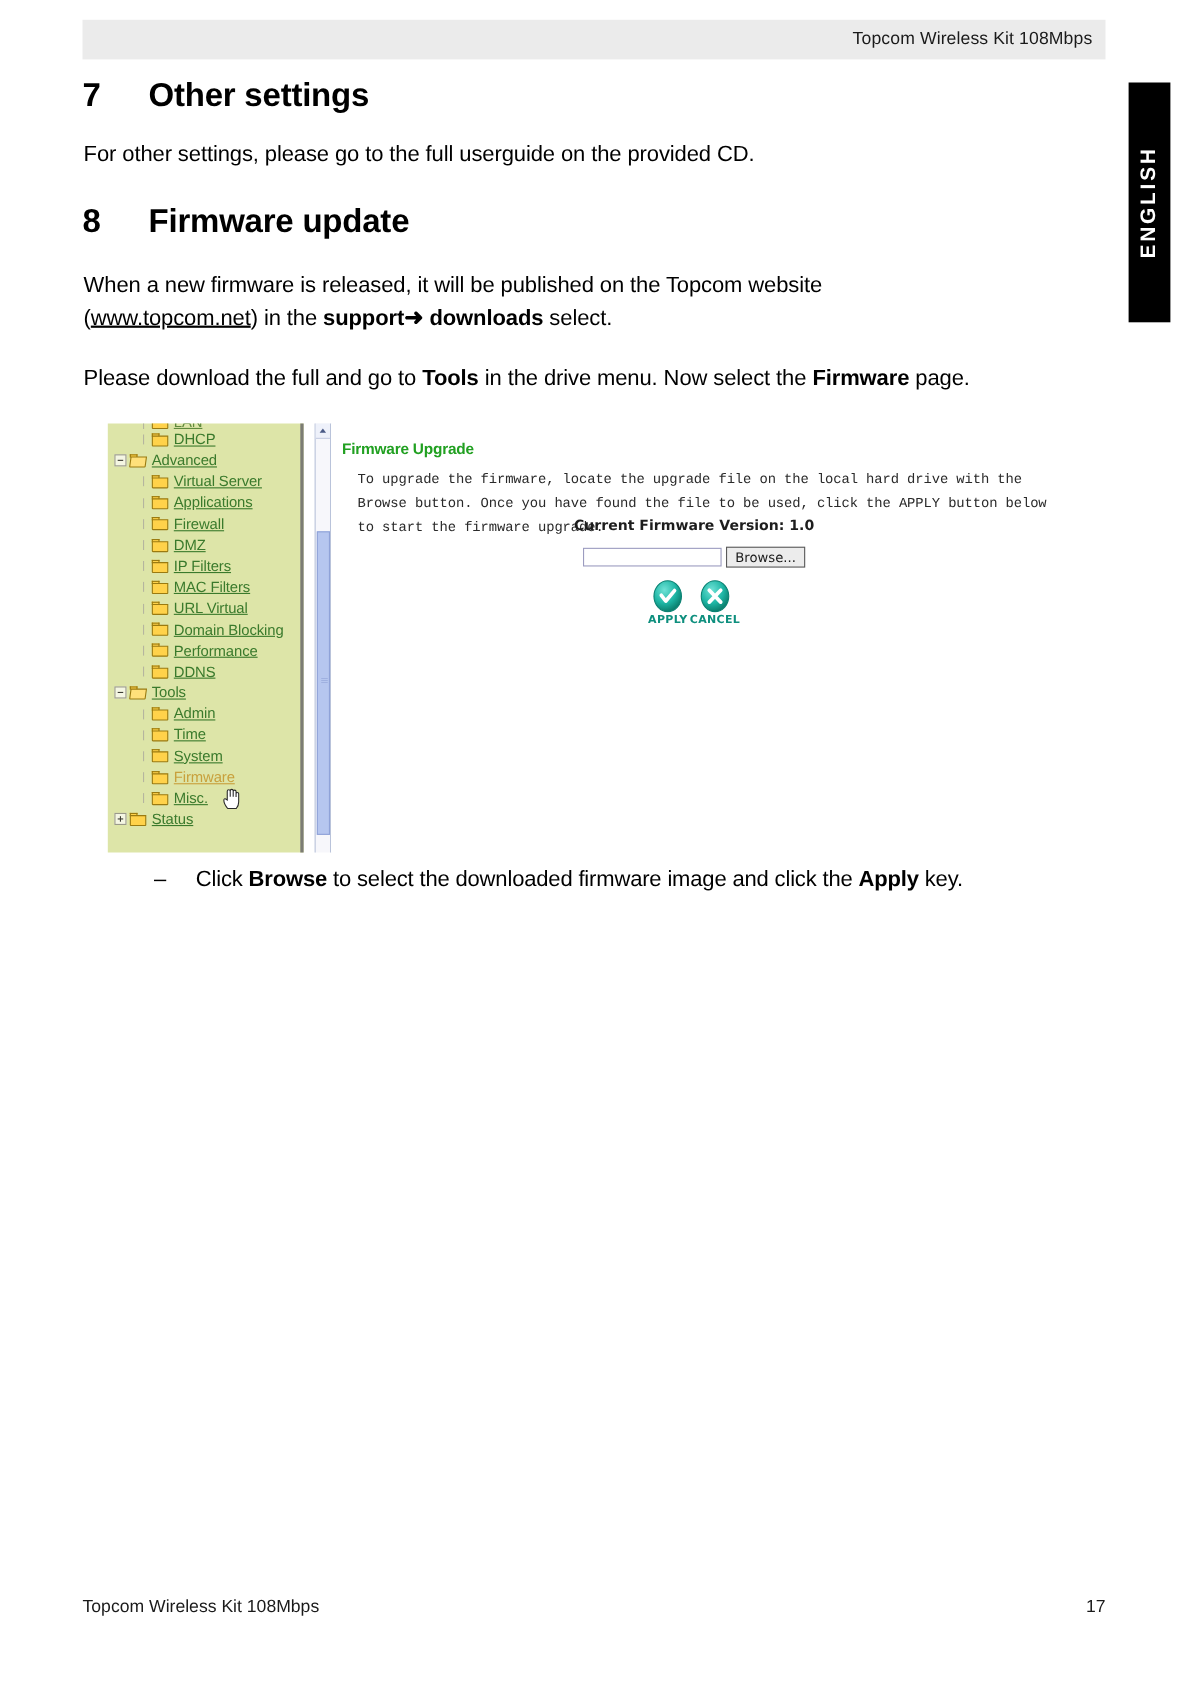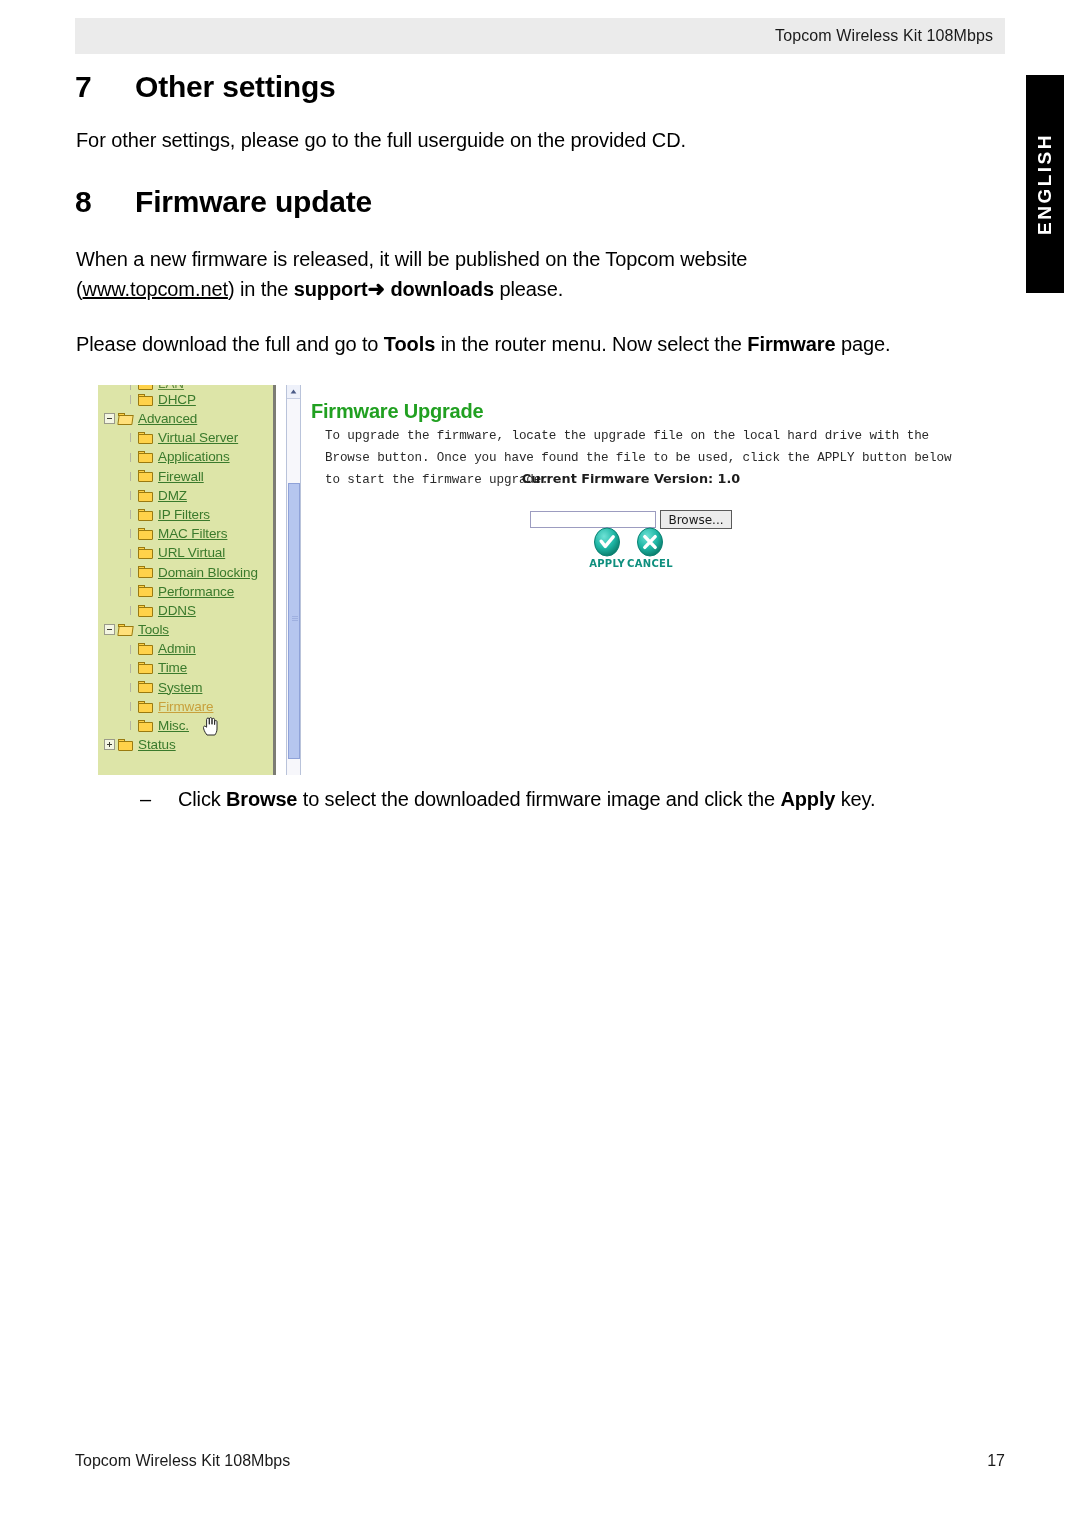--- a/index.html
+++ b/index.html
@@ -290,21 +290,21 @@
     top: 0px;
     width: 677px;
     height: 390px;
     background: #ffffff;
     overflow: hidden;
   }
   .pane-title {
     position: absolute;
     left: 10px;
     top: 15px;
-    font-size: 20px;
+    font-size: 14px;
     font-weight: bold;
     color: #21a021;
     letter-spacing: -0.2px;
   }
   .pane-text {
     position: absolute;
     left: 24px;
     top: 40px;
     width: 640px;
     font-size: 12.6px;
@@ -326,21 +326,20 @@
   }
   .upload-row {
     position: absolute;
     left: 0;
     top: 112px;
     width: 660px;
     display: flex;
     justify-content: center;
     align-items: center;
     gap: 4px;
-    margin-top: 13px;
   }
   .file-input {
     width: 126px;
     height: 17px;
     background: #ffffff;
     border: 1px solid #9c9cc0;
     box-sizing: border-box;
   }
   .browse-btn {
     height: 19px;
@@ -430,27 +429,27 @@
   <div class="sp-2"></div>
 
   <h1 class="section-heading">
     <span class="num">8</span><span>Firmware update</span>
   </h1>
 
   <div class="sp-3"></div>
 
   <p class="body-para">
     <span>When a new firmware is released, it will be published on the Topcom website</span><br>
-    <span>(</span><span class="ulink">www.topcom.net</span><span>) in the </span><b>support</b><span class="arrow">➜</span> <b>downloads</b><span> please.</span>
+    <span>(</span><span class="ulink">www.topcom.net</span><span>) in the </span><b>support</b><span class="arrow">➜</span> <b>downloads</b><span> select.</span>
   </p>
 
   <div class="sp-4"></div>
 
   <p class="body-para">
-    <span>Please download the full and go to </span><b>Tools</b><span> in the router menu. Now select the </span><b>Firmware</b><span> page.</span>
+    <span>Please download the full and go to </span><b>Tools</b><span> in the drive menu. Now select the </span><b>Firmware</b><span> page.</span>
   </p>
 
 </div>
 
 <div class="shot-wrap">
 
   <div class="tree-panel">
     <div class="tree-list" id="tree-list">
         <div class="tree-row tree-indent-1 clipped">
           <span class="dotline"></span>

